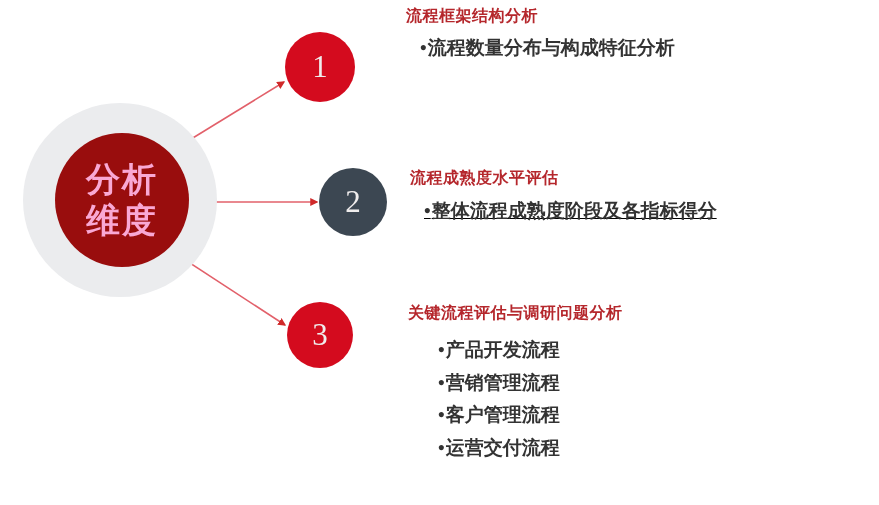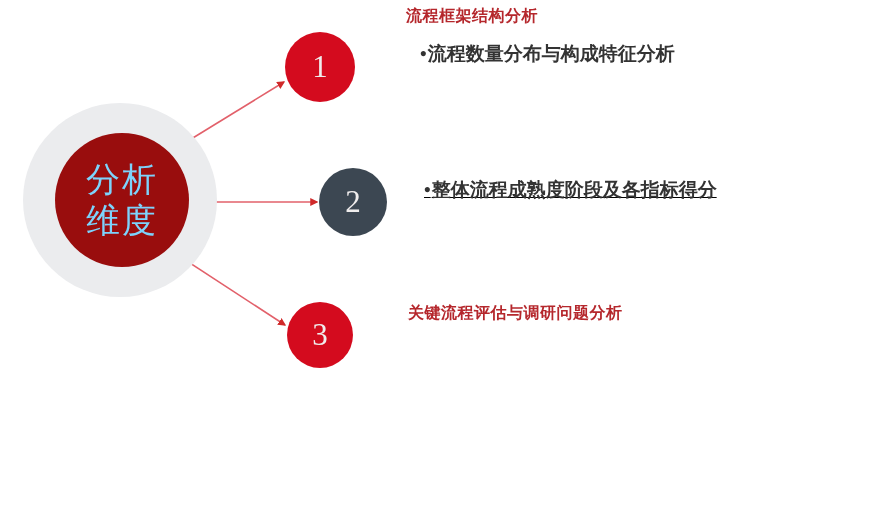--- a/index.html
+++ b/index.html
@@ -44,28 +44,28 @@
     top: 133px;
     width: 134px;
     height: 134px;
     border-radius: 50%;
     background: #990d0d;
     display: flex;
     align-items: center;
     justify-content: center;
   }
   .hub-label {
-    color: #7dd3fc;
+    color: #f9a8d4;
     font-family: "Liberation Serif", "DejaVu Serif", serif;
     font-size: 34px;
     line-height: 1.22;
     text-align: center;
     letter-spacing: 2px;
     white-space: pre-line;
-    font-weight: 400;
+    font-weight: 700;
   }
 
   
   .node {
     position: absolute;
     border-radius: 50%;
     display: flex;
     align-items: center;
     justify-content: center;
     color: #f0eded;
@@ -113,21 +113,21 @@
     font-weight: 700;
     line-height: 1.62;
     white-space: nowrap;
   }
   .bullet .dot {
     margin-right: 1px;
   }
 
   
   #section-1 { left: 406px; top: 6px; }
-  #section-1 .bullets { margin-top: 12px; margin-left: 14px; }
+  #section-1 .bullets { margin-top: 6px; margin-left: 14px; }
 
   
   #section-2 { left: 410px; top: 168px; }
   #section-2 .bullets { margin-top: 7px; margin-left: 14px; text-decoration: underline; }
 
   
   #section-3 { left: 408px; top: 303px; }
   #section-3 .cols {
     margin-top: 10px;
     display: flex;
@@ -174,26 +174,41 @@
   <div class="block" id="section-1">
     <div class="heading">流程框架结构分析</div>
     <ul class="bullets">
       <li class="bullet">
         <span class="dot">•</span><span>流程数量分布与构成特征分析</span>
       </li>
     </ul>
   </div>
 
   <div class="block" id="section-2">
+    <div class="heading">流程成熟度水平评估</div>
     <ul class="bullets">
       <li class="bullet">
         <span class="dot">•</span><span>整体流程成熟度阶段及各指标得分</span>
       </li>
     </ul>
   </div>
 
   <div class="block" id="section-3">
     <div class="heading">关键流程评估与调研问题分析</div>
     <div class="cols">
+      <ul class="bullets">
+        <li class="bullet">
+          <span class="dot">•</span><span>产品开发流程</span>
+        </li>
+        <li class="bullet">
+          <span class="dot">•</span><span>营销管理流程</span>
+        </li>
+        <li class="bullet">
+          <span class="dot">•</span><span>客户管理流程</span>
+        </li>
+        <li class="bullet">
+          <span class="dot">•</span><span>运营交付流程</span>
+        </li>
+      </ul>
     </div>
   </div>
 
 </div>
 
 </body></html>

